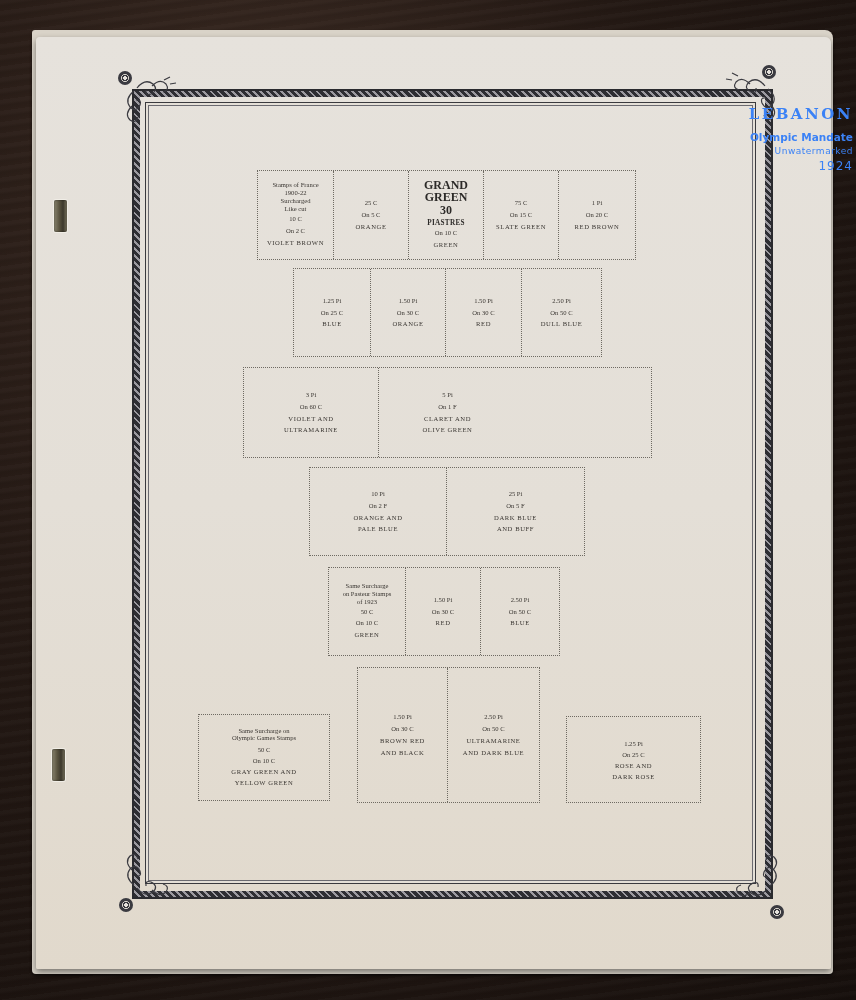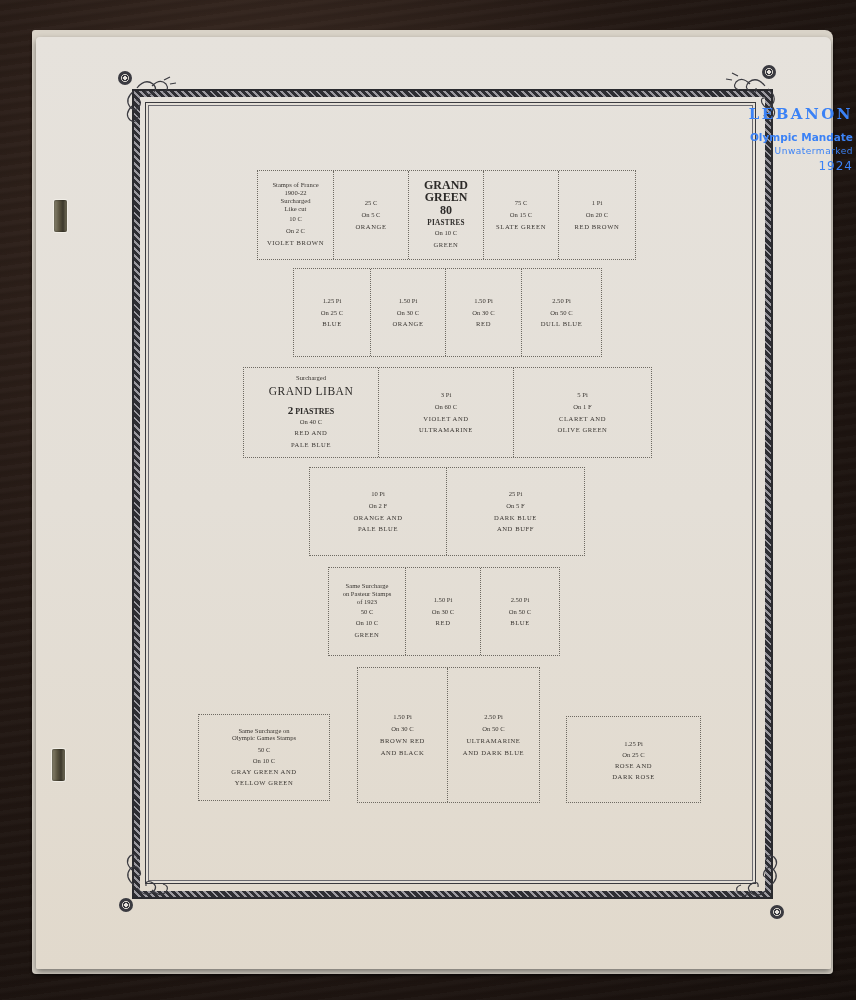--- a/index.html
+++ b/index.html
@@ -144,21 +144,21 @@
     <span class="ln color-ln">VIOLET BROWN</span>
   </div>
   <div class="box" style="width:75px;">
     <span class="ln">25 C</span>
     <span class="ln">On 5 C</span>
     <span class="ln color-ln">ORANGE</span>
   </div>
   <div class="box" style="width:75px;">
     <span class="big">GRAND</span>
     <span class="big">GREEN</span>
-    <span class="big">80</span>
+    <span class="big">30</span>
     <span class="bold-sm" style="margin-top:2px">PIASTRES</span>
     <span class="ln">On 10 C</span>
     <span class="ln color-ln">GREEN</span>
   </div>
   <div class="box" style="width:75px;">
     <span class="ln">75 C</span>
     <span class="ln">On 15 C</span>
     <span class="ln color-ln">SLATE GREEN</span>
   </div>
   <div class="box" style="width:76px;">
@@ -185,28 +185,20 @@
     <span class="ln color-ln">RED</span>
   </div>
   <div class="box" style="width:79px;">
     <span class="ln">2.50 Pi</span>
     <span class="ln">On 50 C</span>
     <span class="ln color-ln">DULL BLUE</span>
   </div>
 </div>
 
 <div class="row" style="left:243px;top:367px;width:407px;height:89px;">
-  <div class="box" style="width:135px;">
-    <span class="ln" style="margin:0">Surcharged</span>
-    <span class="big2">GRAND LIBAN</span>
-    <span class="piastres"><b>2</b> <span>PIASTRES</span></span>
-    <span class="ln" style="margin:1px 0">On 40 C</span>
-    <span class="ln color-ln">RED AND</span>
-    <span class="ln color-ln">PALE BLUE</span>
-  </div>
   <div class="box" style="width:135px;">
     <span class="ln">3 Pi</span>
     <span class="ln">On 60 C</span>
     <span class="ln color-ln">VIOLET AND</span>
     <span class="ln color-ln">ULTRAMARINE</span>
   </div>
   <div class="box" style="width:137px;">
     <span class="ln">5 Pi</span>
     <span class="ln">On 1 F</span>
     <span class="ln color-ln">CLARET AND</span>

